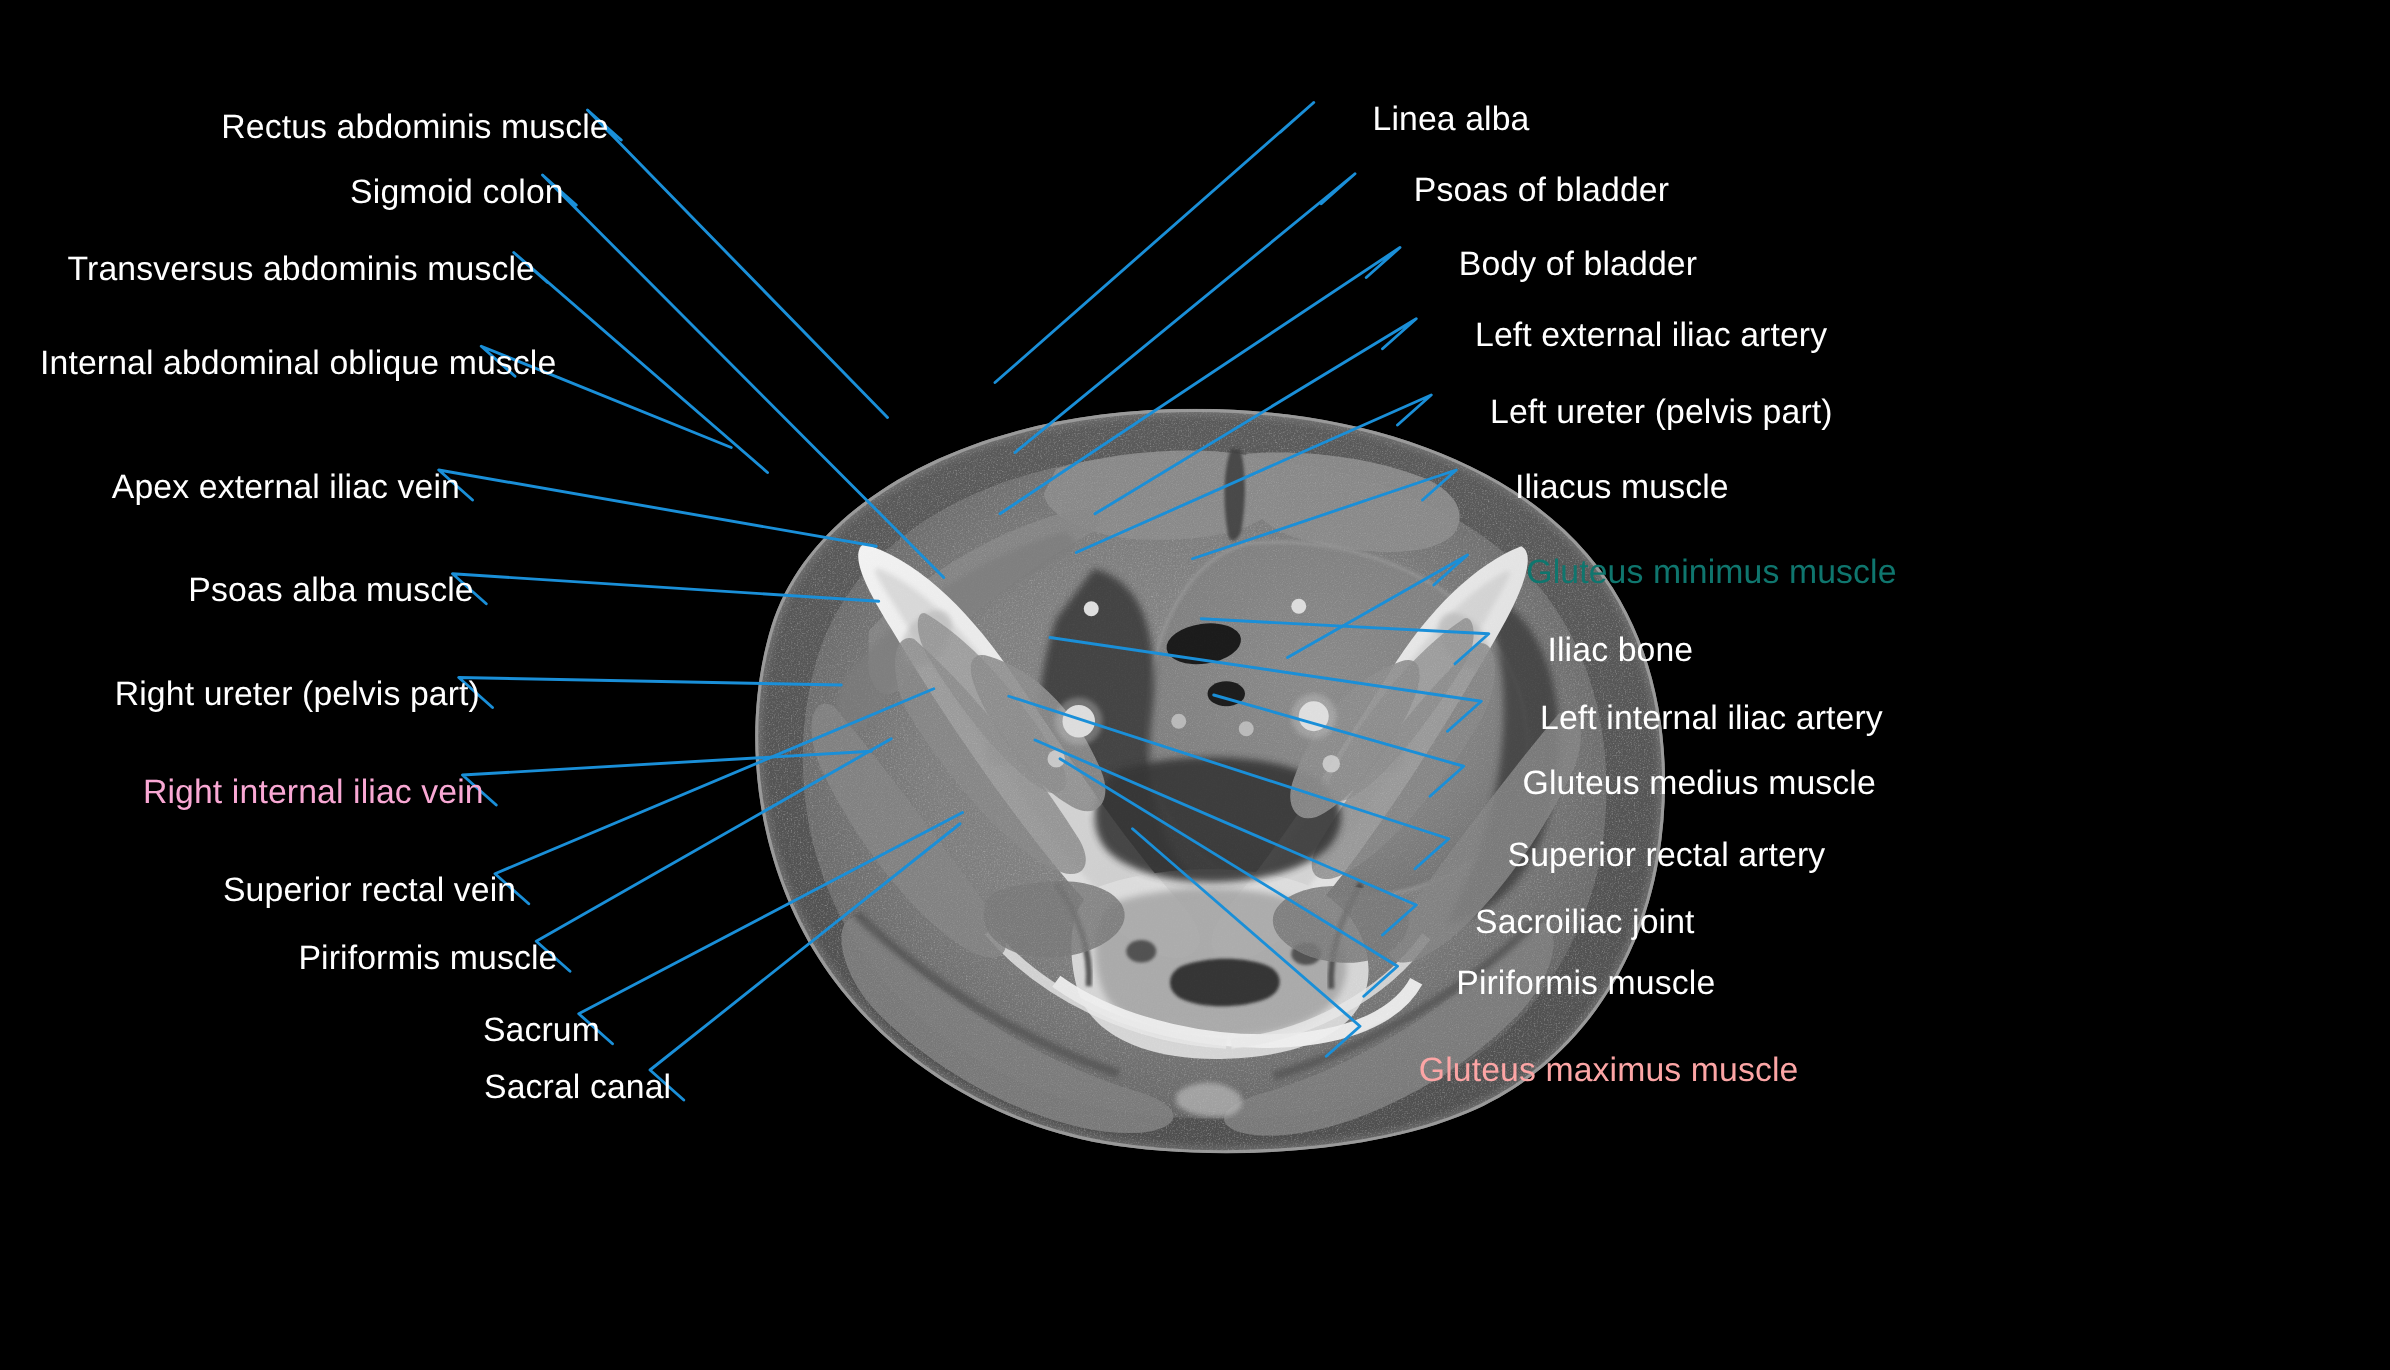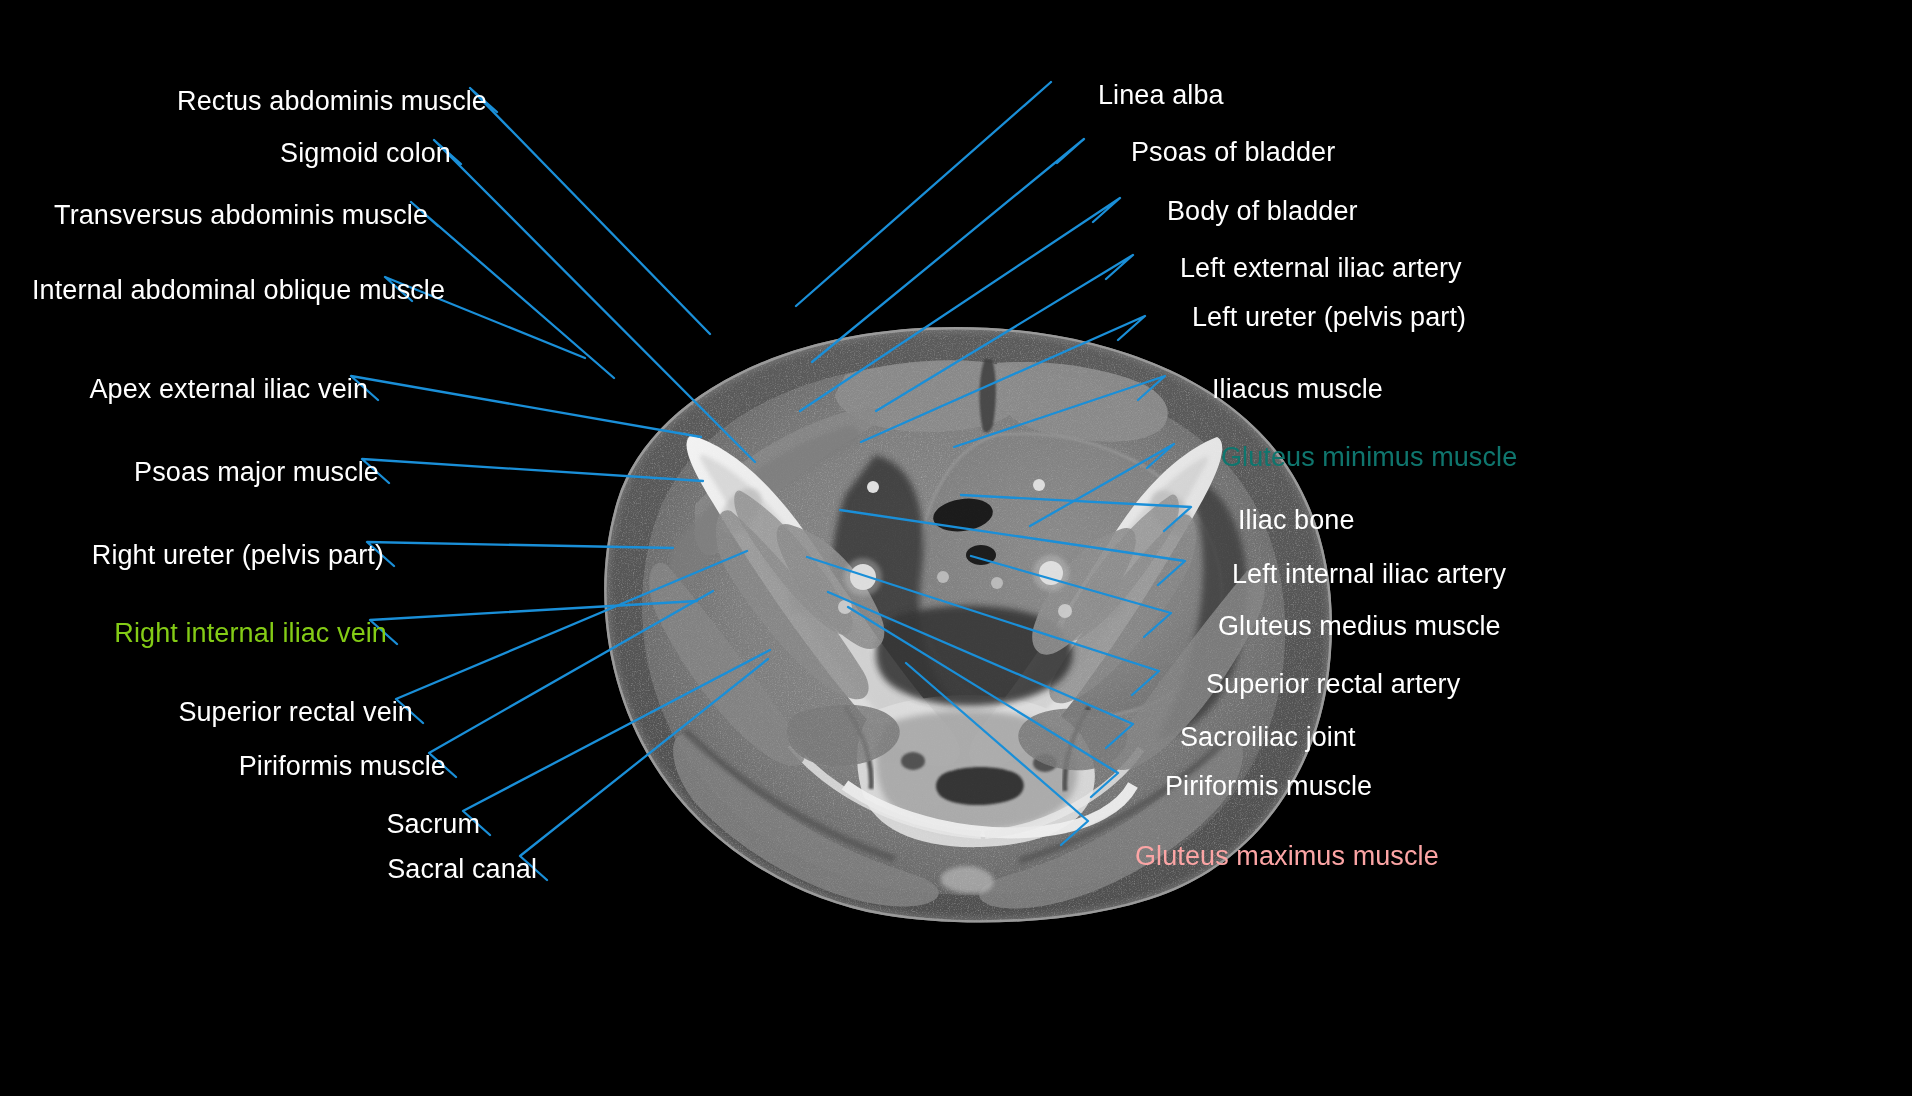--- a/index.html
+++ b/index.html
@@ -274,34 +274,34 @@
         <path d="M 1061 845 L 1088 821 L 906 663"></path>
       </g>
   </svg>
 
   <div id="labels-left">
       <div class="lbl l" style="color: rgb(255, 255, 255); top: 85px; left: 0px; width: 455px; text-align: right;">Rectus abdominis muscle</div>
       <div class="lbl l" style="color: rgb(255, 255, 255); top: 137px; left: 0px; width: 419px; text-align: right;">Sigmoid colon</div>
       <div class="lbl l" style="color: rgb(255, 255, 255); top: 199px; left: 0px; width: 396px; text-align: right;">Transversus abdominis muscle</div>
       <div class="lbl l" style="color: rgb(255, 255, 255); top: 274px; left: 0px; width: 370px; text-align: right;">Internal abdominal oblique muscle</div>
       <div class="lbl l" style="color: rgb(255, 255, 255); top: 373px; left: 0px; width: 336px; text-align: right;">Apex external iliac vein</div>
-      <div class="lbl l" style="color: rgb(255, 255, 255); top: 456px; left: 0px; width: 347px; text-align: right;">Psoas major muscle</div>
+      <div class="lbl l" style="color: rgb(255, 255, 255); top: 456px; left: 0px; width: 347px; text-align: right;">Psoas alba muscle</div>
       <div class="lbl l" style="color: rgb(255, 255, 255); top: 539px; left: 0px; width: 352px; text-align: right;">Right ureter (pelvis part)</div>
-      <div class="lbl l" style="color: #84cc16; top: 617px; left: 0px; width: 355px; text-align: right;">Right internal iliac vein</div>
+      <div class="lbl l" style="color: #f9a8d4; top: 617px; left: 0px; width: 355px; text-align: right;">Right internal iliac vein</div>
       <div class="lbl l" style="color: rgb(255, 255, 255); top: 696px; left: 0px; width: 381px; text-align: right;">Superior rectal vein</div>
       <div class="lbl l" style="color: rgb(255, 255, 255); top: 750px; left: 0px; width: 414px; text-align: right;">Piriformis muscle</div>
       <div class="lbl l" style="color: rgb(255, 255, 255); top: 808px; left: 0px; width: 448px; text-align: right;">Sacrum</div>
       <div class="lbl l" style="color: rgb(255, 255, 255); top: 853px; left: 0px; width: 505px; text-align: right;">Sacral canal</div>
     </div>
   <div id="labels-right">
       <div class="lbl r" style="color: rgb(255, 255, 255); top: 79px; left: 1066px;">Linea alba</div>
       <div class="lbl r" style="color: rgb(255, 255, 255); top: 136px; left: 1099px;">Psoas of bladder</div>
       <div class="lbl r" style="color: rgb(255, 255, 255); top: 195px; left: 1135px;">Body of bladder</div>
       <div class="lbl r" style="color: rgb(255, 255, 255); top: 252px; left: 1148px;">Left external iliac artery</div>
-      <div class="lbl r" style="color: rgb(255, 255, 255); top: 301px; left: 1160px;">Left ureter (pelvis part)</div>
+      <div class="lbl r" style="color: rgb(255, 255, 255); top: 313px; left: 1160px;">Left ureter (pelvis part)</div>
       <div class="lbl r" style="color: rgb(255, 255, 255); top: 373px; left: 1180px;">Iliacus muscle</div>
       <div class="lbl r" style="color: #0f766e; top: 441px; left: 1189px;">Gluteus minimus muscle</div>
       <div class="lbl r" style="color: rgb(255, 255, 255); top: 504px; left: 1206px;">Iliac bone</div>
       <div class="lbl r" style="color: rgb(255, 255, 255); top: 558px; left: 1200px;">Left internal iliac artery</div>
       <div class="lbl r" style="color: rgb(255, 255, 255); top: 610px; left: 1186px;">Gluteus medius muscle</div>
       <div class="lbl r" style="color: rgb(255, 255, 255); top: 668px; left: 1174px;">Superior rectal artery</div>
       <div class="lbl r" style="color: rgb(255, 255, 255); top: 721px; left: 1148px;">Sacroiliac joint</div>
       <div class="lbl r" style="color: rgb(255, 255, 255); top: 770px; left: 1133px;">Piriformis muscle</div>
       <div class="lbl r" style="color: #fca5a5; top: 840px; left: 1103px;">Gluteus maximus muscle</div>
     </div>

